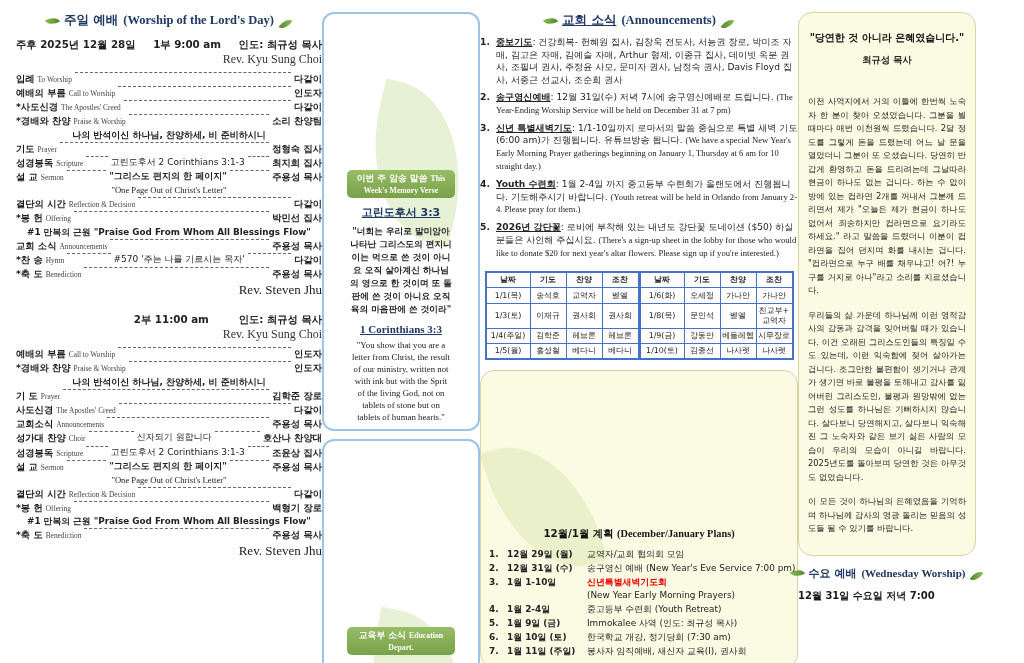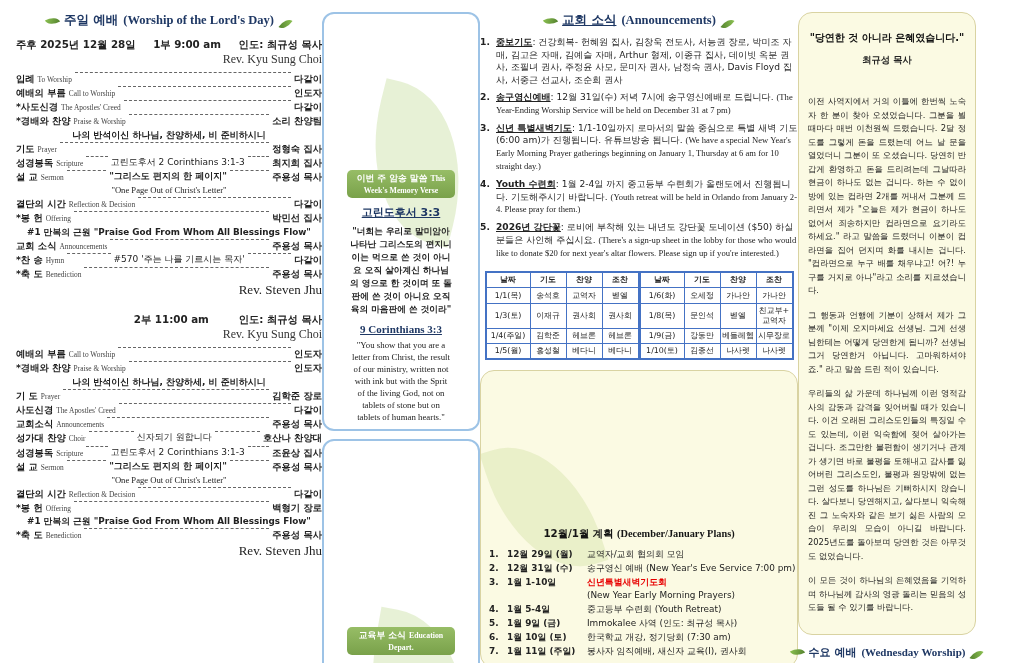--- a/index.html
+++ b/index.html
@@ -272,21 +272,21 @@
 
     <div class="col">
       <div class="bluebox">
         <div class="leaf-bg" style="width:100px;height:150px;left:22px;top:70px;transform:rotate(14deg)"></div>
         <div class="greenbar">
           <span>이번 주 암송 말씀</span>
           <span class="en">This Week's Memory Verse</span>
         </div>
         <div class="mv-title">고린도후서 3:3</div>
         <div class="mv-ko">"너희는 우리로 말미암아 나타난 그리스도의 편지니 이는 먹으로 쓴 것이 아니요 오직 살아계신 하나님의 영으로 한 것이며 또 돌판에 쓴 것이 아니요 오직 육의 마음판에 쓴 것이라"</div>
-        <div class="mv-title en">9 Corinthians 3:3</div>
+        <div class="mv-title en">1 Corinthians 3:3</div>
         <div class="mv-en">"You show that you are a letter from Christ, the result of our ministry, written not with ink but with the Sprit of the living God, not on tablets of stone but on tablets of human hearts."</div>
       </div>
 
       <div class="bluebox edu">
         <div class="leaf-bg" style="width:110px;height:180px;left:20px;top:170px;transform:rotate(10deg)"></div>
         <div class="greenbar">
           <span>교육부 소식</span>
           <span class="en">Education Depart.</span>
         </div>
 
@@ -416,21 +416,21 @@
             <div class="plan-item">
               <span class="p-num">3.</span>
               <span class="p-date">1월 1-10일</span>
               <div class="p-desc">
                 <div class="red">신년특별새벽기도회</div>
                 <div>(New Year Early Morning Prayers)</div>
               </div>
             </div>
             <div class="plan-item">
               <span class="p-num">4.</span>
-              <span class="p-date">1월 5-4일</span>
+              <span class="p-date">1월 2-4일</span>
               <div class="p-desc">
                 <div>중고등부 수련회 (Youth Retreat)</div>
               </div>
             </div>
             <div class="plan-item">
               <span class="p-num">5.</span>
               <span class="p-date">1월 9일 (금)</span>
               <div class="p-desc">
                 <div>Immokalee 사역 (인도: 최규성 목사)</div>
               </div>
@@ -452,21 +452,20 @@
           </div>
       </div>
     </div>
 
     <div class="col">
       <div class="creambox pc">
         <div class="pc-title">"당연한 것 아니라 은혜였습니다."</div>
         <div class="pc-author">최규성 목사</div>
         <div>
             <p class="pc-p">이전 사역지에서 거의 이틀에 한번씩 노숙자 한 분이 찾아 오셨었습니다. 그분을 뵐 때마다 매번 이천원씩 드렸습니다. 2달 정도를 그렇게 돈을 드렸는데 어느 날 문을 열었더니 그분이 또 오셨습니다. 당연히 반갑게 환영하고 돈을 드리려는데 그날따라 현금이 하나도 없는 겁니다. 하는 수 없이 방에 있는 컵라면 2개를 꺼내서 그분께 드리면서 제가 "오늘은 제가 현금이 하나도 없어서 죄송하지만 컵라면으로 요기라도 하세요." 라고 말씀을 드렸더니 이분이 컵라면을 집어 던지며 화를 내시는 겁니다. "컵라면으로 누구 배를 채우냐고! 어?! 누구를 거지로 아나"라고 소리를 지르셨습니다.</p>
-            <p class="pc-p">그 행동과 언행에 기분이 상해서 제가 그 분께 "이제 오지마세요 선생님. 그게 선생님한테는 어떻게 당연한게 됩니까? 선생님 그거 당연한거 아닙니다. 고마워하셔야죠." 라고 말씀 드린 적이 있습니다.</p>
             <p class="pc-p">우리들의 삶 가운데 하나님께 이런 영적감사의 감동과 감격을 잊어버릴 때가 있습니다. 이건 오래된 그리스도인들의 특징일 수도 있는데, 이런 익숙함에 젖어 살아가는 겁니다. 조그만한 불편함이 생기거나 관계가 생기면 바로 불평을 토해내고 감사를 잃어버린 그리스도인, 불평과 원망밖에 없는 그런 성도를 하나님은 기뻐하시지 않습니다. 살다보니 당연해지고, 살다보니 익숙해진 그 노숙자와 같은 보기 싫은 사람의 모습이 우리의 모습이 아니길 바랍니다. 2025년도를 돌아보며 당연한 것은 아무것도 없었습니다.</p>
             <p class="pc-p">이 모든 것이 하나님의 은혜였음을 기억하며 하나님께 감사의 영광 돌리는 믿음의 성도들 될 수 있기를 바랍니다.</p>
           </div>
       </div>
 
       <div class="wed">
         <div class="sec-head">
           <span class="leaf l"></span>
           <span>수요 예배</span>
           <span class="en">(Wednesday Worship)</span>

